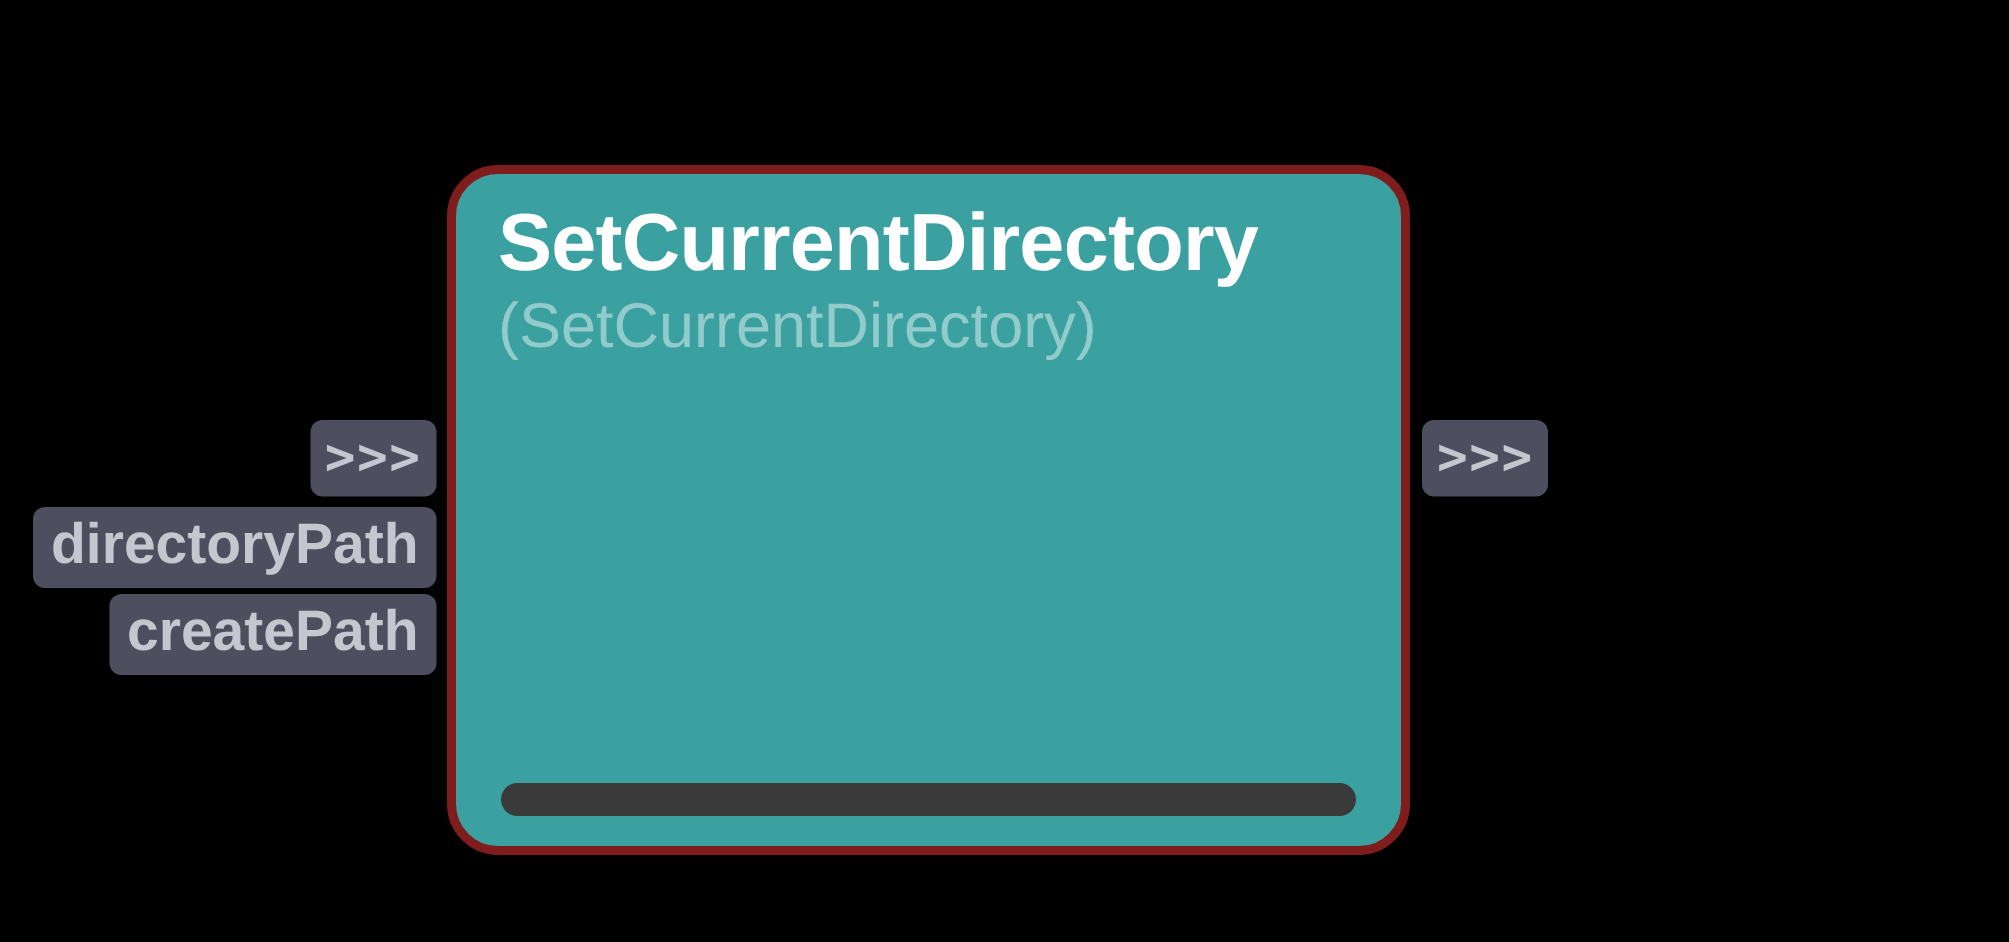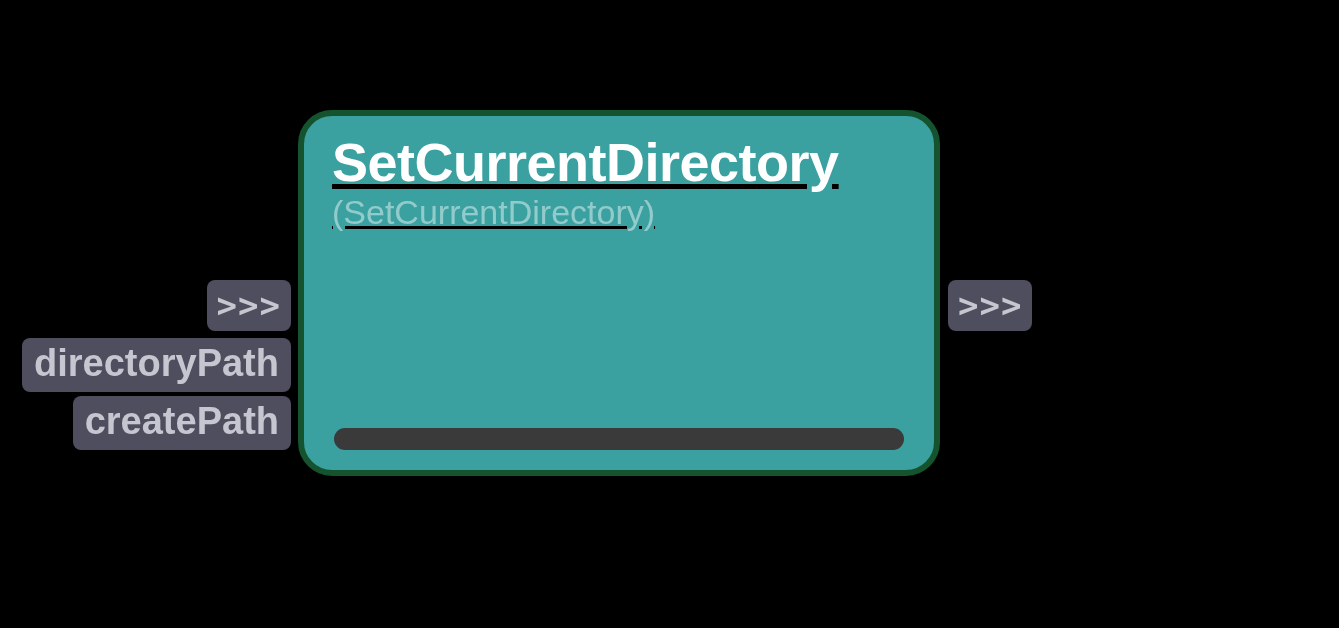--- a/index.html
+++ b/index.html
@@ -13,36 +13,35 @@
   .canvas {
     position: relative;
     width: 1339px;
     height: 628px;
   }
   .node {
     position: absolute;
     left: 298px;
     top: 110px;
     width: 642px;
-    height: 366px;
+    height: 460px;
     background: #3aa0a0;
-    border: 6px solid #14532d;
+    border: 6px solid #7f1d1d;
     border-radius: 34px;
     padding: 18px 28px 24px 28px;
-    text-decoration: underline;
   }
   .node-title {
     font-size: 54px;
     font-weight: 700;
     color: #ffffff;
     line-height: 1.05;
     letter-spacing: -0.5px;
   }
   .node-subtitle {
-    font-size: 34px;
+    font-size: 42px;
     font-weight: 400;
     color: rgba(255,255,255,0.45);
     margin-top: 2px;
   }
   .node-bar {
     position: absolute;
     left: 30px;
     right: 30px;
     bottom: 20px;
     height: 22px;

